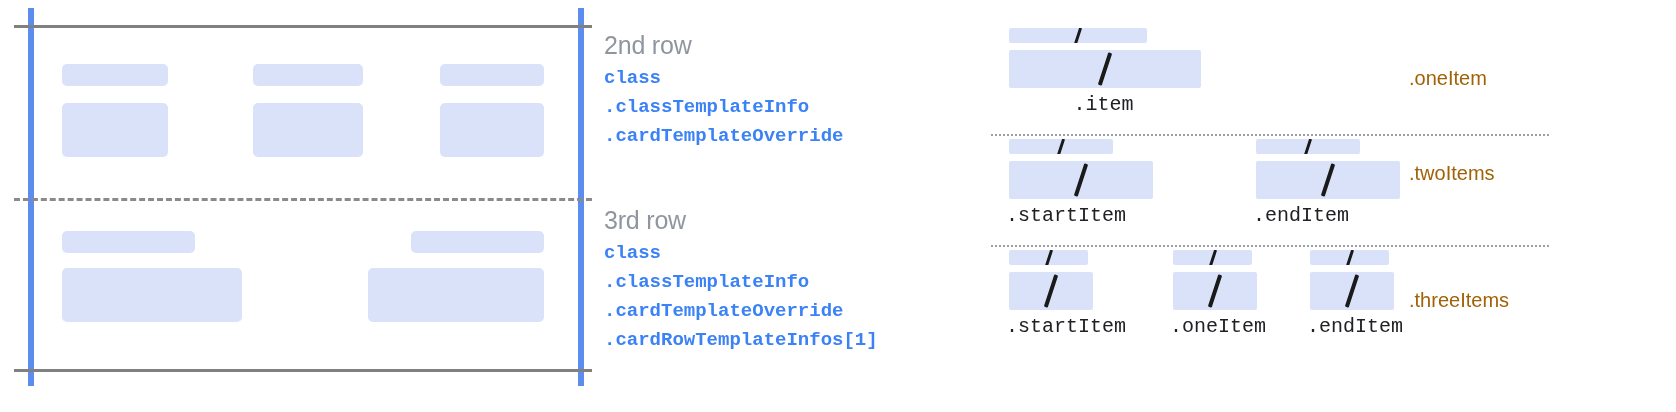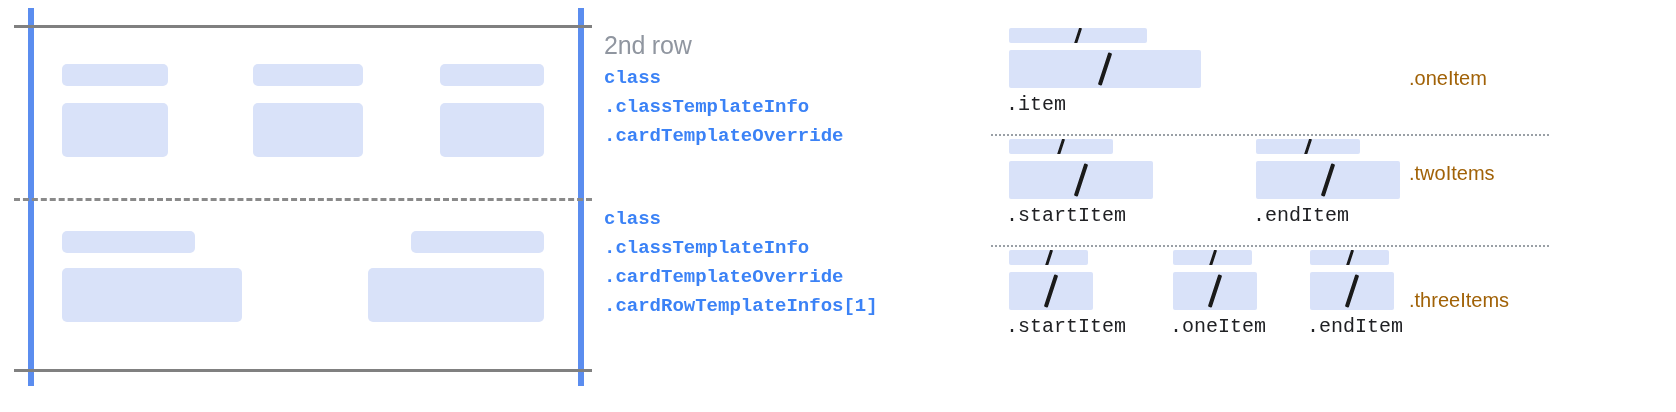--- a/index.html
+++ b/index.html
@@ -188,41 +188,42 @@
   <div id="mid-col">
 
     <div class="mid-group g1">
       <div class="row-title">2nd row</div>
       <div class="code-line">class</div>
       <div class="code-line">.classTemplateInfo</div>
       <div class="code-line">.cardTemplateOverride</div>
     </div>
 
     <div class="mid-group g2">
+      <div class="row-title">3rd row</div>
       <div class="code-line">class</div>
       <div class="code-line">.classTemplateInfo</div>
       <div class="code-line">.cardTemplateOverride</div>
       <div class="code-line">.cardRowTemplateInfos[1]</div>
     </div>
   </div>
 
   <div id="right-panel">
 
     <div class="vsep s1"></div>
     <div class="vsep s2"></div>
 
     <div class="variant v1">
       <div class="item-col" style="left:24px; top:0; width:192px;">
         <div class="bar-small" style="width:138px; margin-left:0;">
           <span class="slash"></span>
         </div>
         <div class="bar-big" style="width:192px;">
           <span class="slash"></span>
         </div>
-        <div class="item-label" style="margin-left:-3px;">.item</div>
+        <div class="item-label" style="margin-left:-3px;text-align:center;">.item</div>
       </div>
       <div class="variant-name" style="left:424px; top:39px;">.oneItem</div>
     </div>
 
     <div class="variant v2">
       <div class="item-col" style="left:24px; top:0; width:144px;">
         <div class="bar-small" style="width:104px;">
           <span class="slash"></span>
         </div>
         <div class="bar-big" style="width:144px;">

